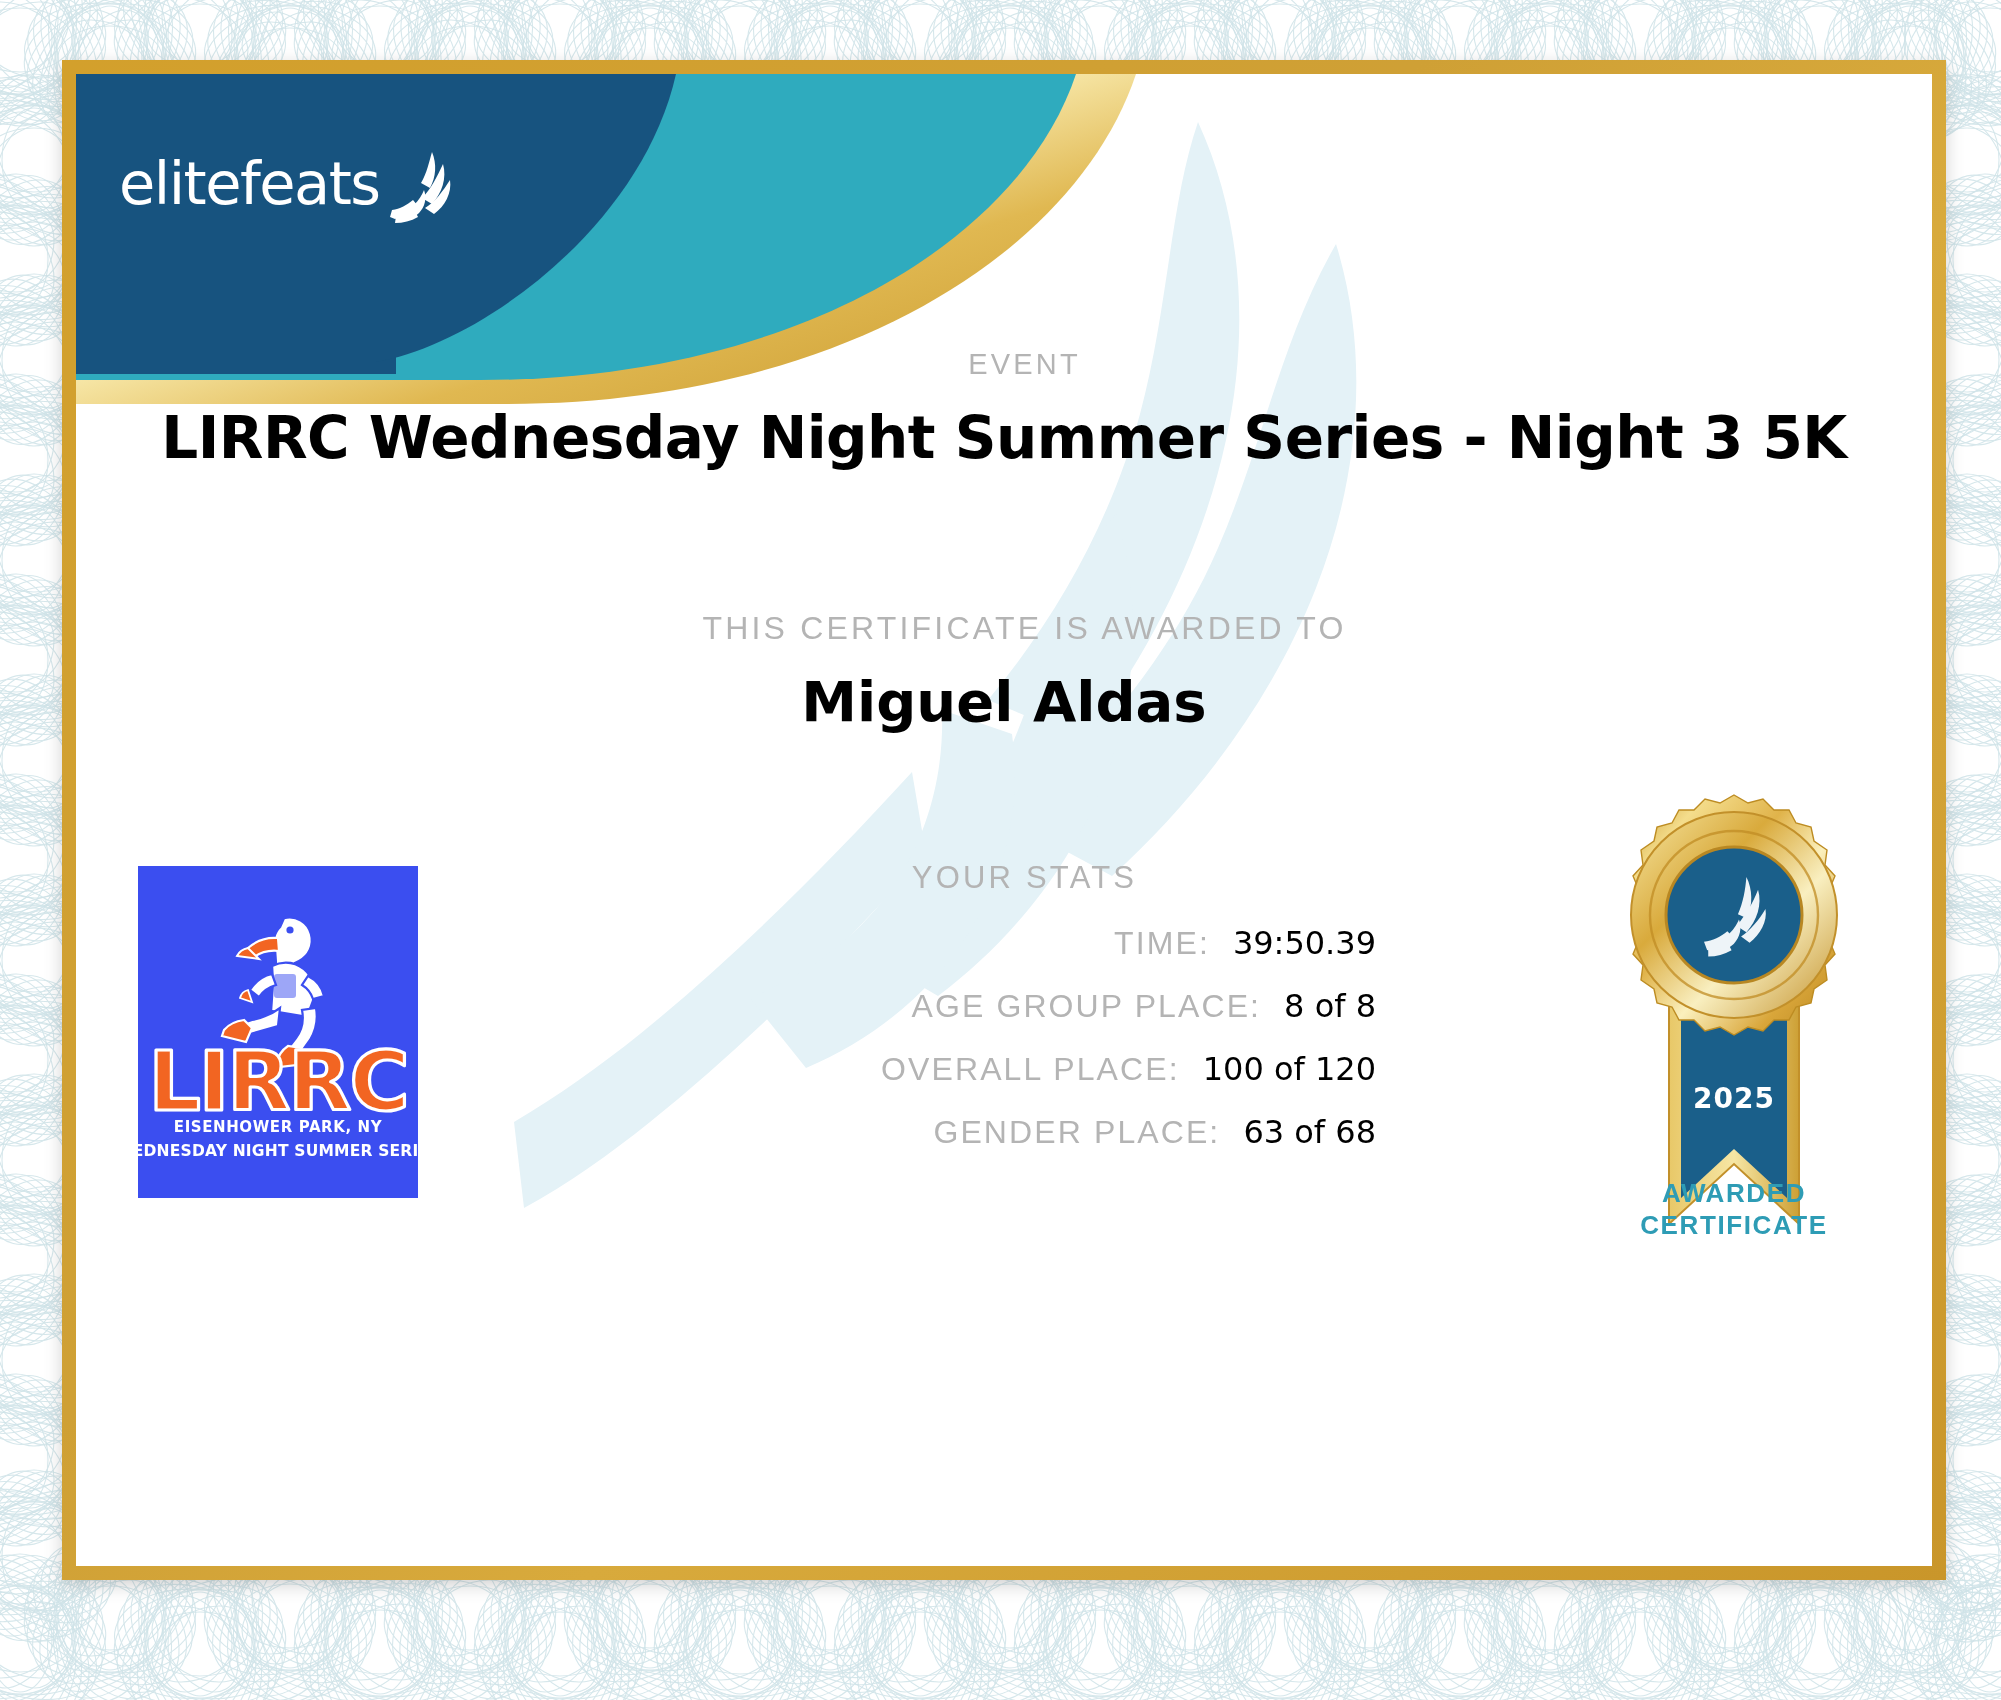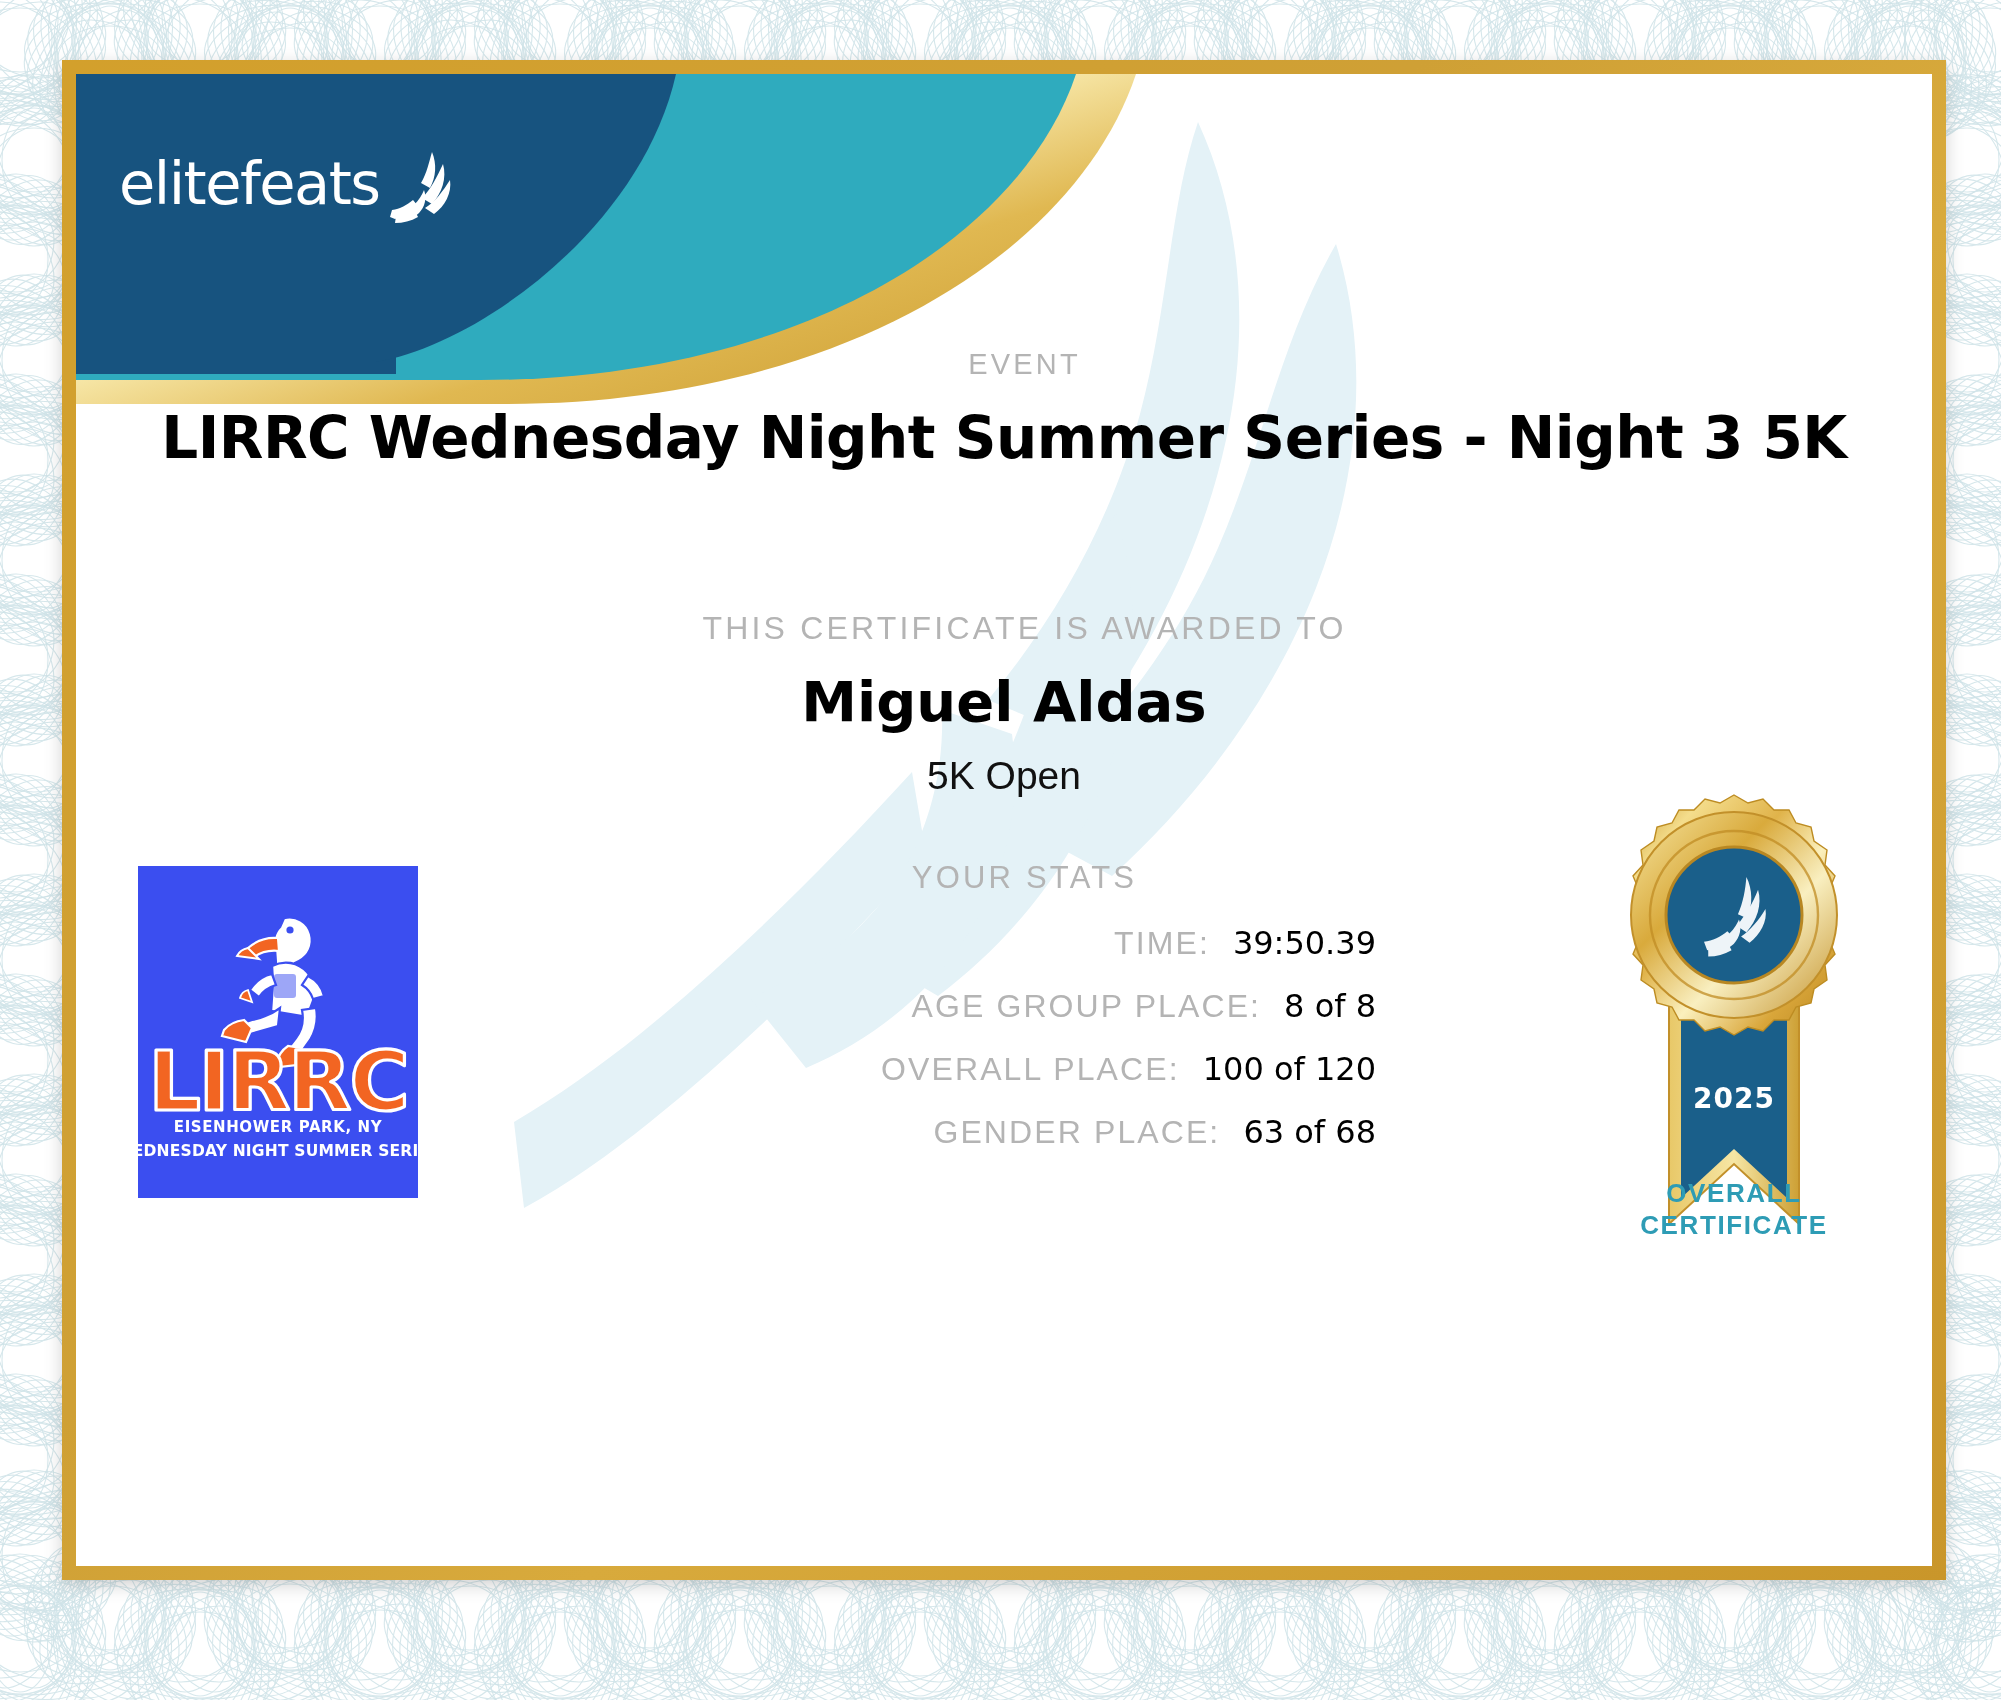--- a/index.html
+++ b/index.html
@@ -343,21 +343,20 @@
         </g>
       </svg>
     </div>
 
     <div class="content">
       <div class="label event-label">EVENT</div>
       <div class="event-title">LIRRC Wednesday Night Summer Series - Night 3 5K</div>
 
       <div class="label awarded-label">THIS CERTIFICATE IS AWARDED TO</div>
       <div class="recipient">Miguel Aldas</div>
-      <div class="division">5K Open</div>
 
       <div class="label stats-label">YOUR STATS</div>
     </div>
 
     <div class="stats">
       <div class="stat-row">
         <span class="stat-key">TIME:</span>
         <span class="stat-val">39:50.39</span>
       </div>
       <div class="stat-row">
@@ -454,18 +453,18 @@
             <path d="M58 32c2 12-5 24-15 32l-8-6c9-6 17-16 23-26z"></path>
             <path d="M33 42c3 8 1 17-5 23-7 6-15 9-23 9l-2-9c7 0 14-3 19-8 5-4 9-10 11-15z"></path>
             <path d="M27 58c-7 6-15 11-24 13l-3-8c8-1 16-5 22-10z"></path>
             <path d="M4 70c6 0 13-2 19-5l3 6c-7 4-14 6-22 6z"></path>
           </g>
         </g>
       </svg>
     </div>
 
     <div class="finisher">
-      <div>OVERALL</div>
+      <div>AWARDED</div>
       <div>CERTIFICATE</div>
     </div>
 
   </div>
 </div>
 
 </body></html>

